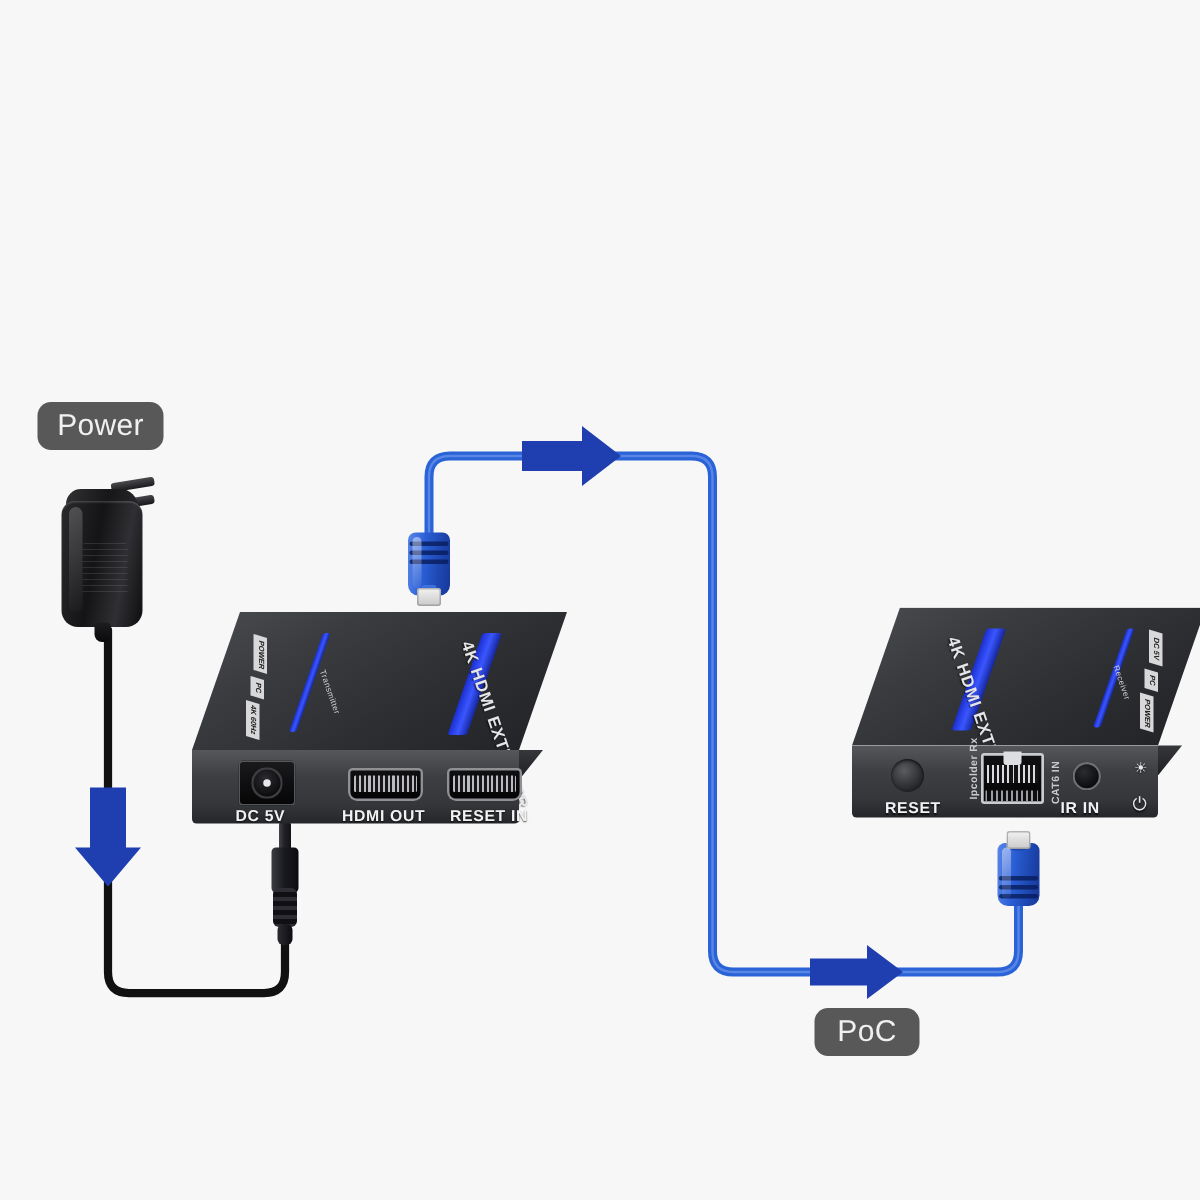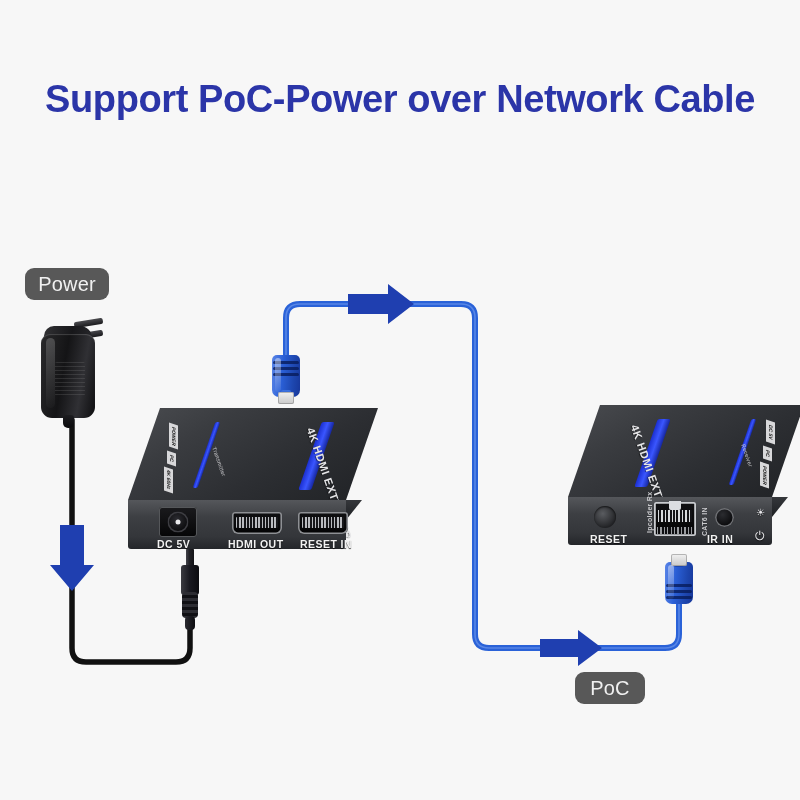--- a/index.html
+++ b/index.html
@@ -32,21 +32,21 @@
   .badge{
     position:absolute;
     background:#585858;
     color:#f0f0f0;
     border-radius:9px;
     font-size:20px;
     display:flex;align-items:center;justify-content:center;
     letter-spacing:0.2px;
   }
   #badge-power{left:25px;top:268px;width:84px;height:32px;}
-  #badge-poc{left:543px;top:672px;width:70px;height:32px;margin-left:32px;}
+  #badge-poc{left:543px;top:672px;width:70px;height:32px;}
 
   
   svg.cables{position:absolute;left:0;top:0;width:800px;height:800px;}
 
   
   .adapter{position:absolute;left:33px;top:312px;width:78px;height:112px;}
   .adapter .body{
     position:absolute;left:8px;top:22px;width:54px;height:84px;
     background:linear-gradient(100deg,#2a2a2c 0%,#141416 42%,#303034 72%,#0d0d0f 100%);
     border-radius:9px 9px 11px 11px;
@@ -253,21 +253,20 @@
   .glyph{
     position:absolute;color:#e9e9ec;font-size:11px;line-height:1;
     text-shadow:0 1px 1px rgba(0,0,0,.7);
   }
 </style>
 </head>
 <body style="background: rgb(247, 247, 247);">
 
 <div class="stage">
 
-  <div class="title">Support PoC-Power over Network Cable</div>
 
   <svg class="cables" viewBox="0 0 800 800">
 
     <path d="M 72 420 L 72 648 Q 72 662 86 662 L 176 662 Q 190 662 190 648 L 190 624" fill="none" stroke="#111111" stroke-width="5.5" stroke-linecap="round"></path>
 
     <path d="M 286 360 L 286 318 Q 286 304 300 304 L 461 304 Q 475 304 475 318 L 475 634 Q 475 648 489 648 L 665 648 Q 679 648 679 634 L 679 600" fill="none" stroke="#2a62d8" stroke-width="6" stroke-linecap="round"></path>
 
     <path d="M 286 360 L 286 318 Q 286 304 300 304 L 461 304 Q 475 304 475 318 L 475 634 Q 475 648 489 648 L 665 648 Q 679 648 679 634 L 679 600" fill="none" stroke="#7ea4f0" stroke-width="1.6" stroke-linecap="round" opacity=".55"></path>
 
     <g transform="translate(72,565)">

